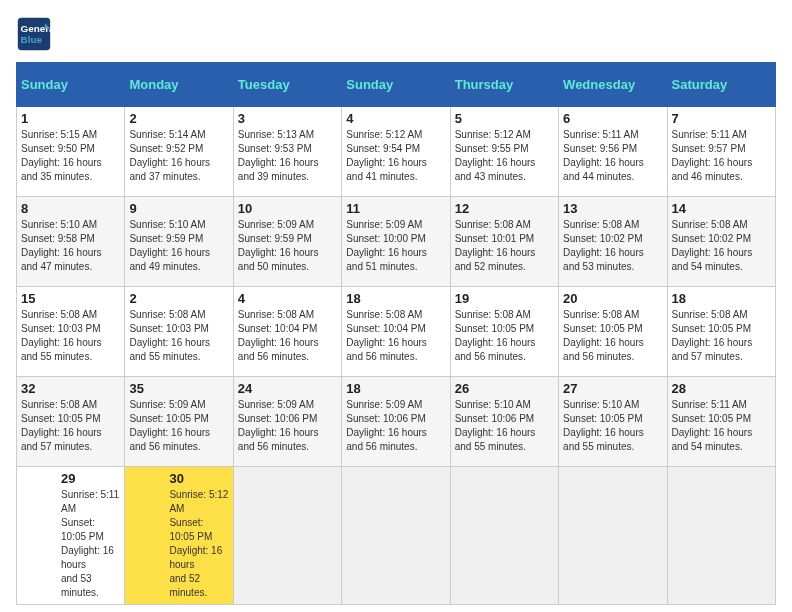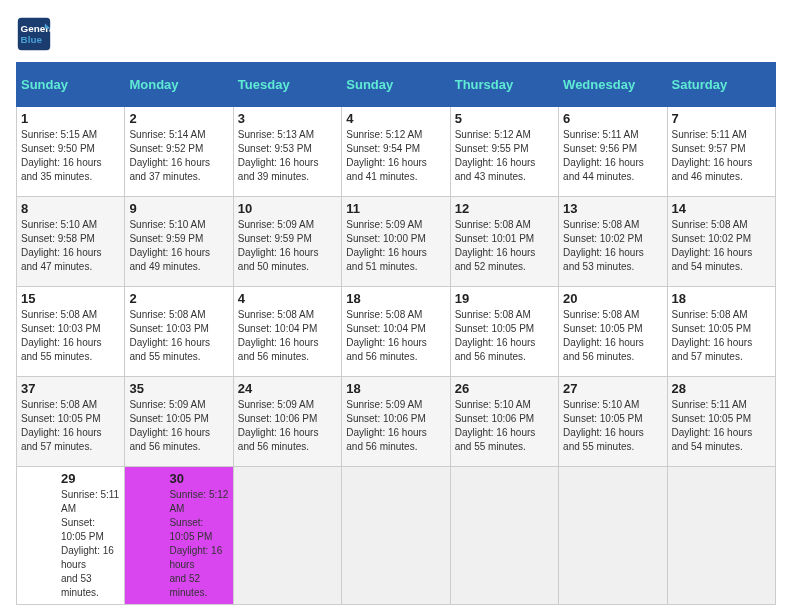--- a/index.html
+++ b/index.html
@@ -280,21 +280,21 @@
         <td class="has-day">
           <span class="day-num">18</span>
           <div class="day-info" style="white-space: pre-line;">Sunrise: 5:08 AM
 Sunset: 10:05 PM
 Daylight: 16 hours
 and 57 minutes.</div>
         </td>
       </tr>
       <tr>
         <td class="has-day">
-          <span class="day-num">37</span>
+          <span class="day-num">32</span>
           <div class="day-info" style="white-space: pre-line;">Sunrise: 5:08 AM
 Sunset: 10:05 PM
 Daylight: 16 hours
 and 57 minutes.</div>
         </td>
         <td class="has-day">
           <span class="day-num">35</span>
           <div class="day-info" style="white-space: pre-line;">Sunrise: 5:09 AM
 Sunset: 10:05 PM
 Daylight: 16 hours
@@ -337,21 +337,21 @@
         </td>
       </tr>
       <tr>
         <td class="has-day" style="background: rgb(255, 255, 255);">
           <span class="day-num">29</span>
           <div class="day-info" style="white-space: pre-line;">Sunrise: 5:11 AM
 Sunset: 10:05 PM
 Daylight: 16 hours
 and 53 minutes.</div>
         </td>
-        <td class="has-day" style="background: #d946ef;">
+        <td class="has-day" style="background: #fde047;">
           <span class="day-num">30</span>
           <div class="day-info" style="white-space: pre-line;">Sunrise: 5:12 AM
 Sunset: 10:05 PM
 Daylight: 16 hours
 and 52 minutes.</div>
         </td>
         <td class="empty"></td>
         <td class="empty"></td>
         <td class="empty"></td>
         <td class="empty"></td>

